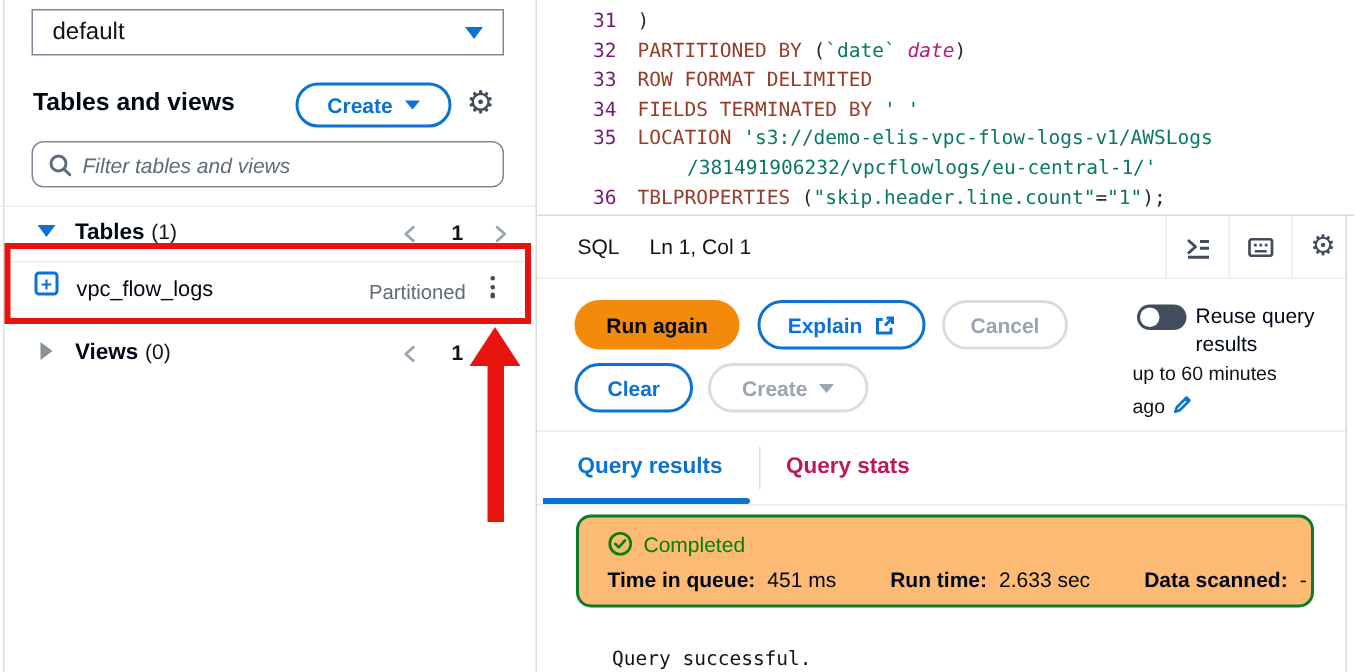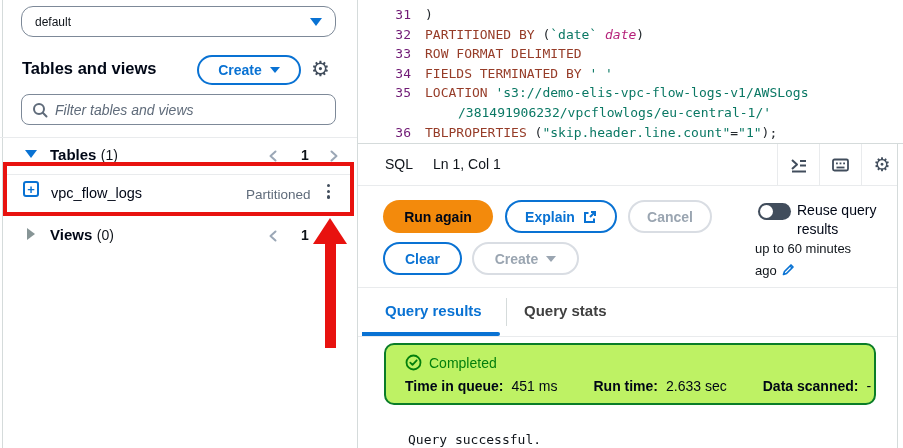--- a/index.html
+++ b/index.html
@@ -4,22 +4,22 @@
 <style>
   * { margin:0; padding:0; box-sizing:border-box; }
   body { background:#fff; font-family:"Liberation Sans", sans-serif; }
   .app { position:relative; width:903px; height:448px; background:#fff; overflow:hidden; color:#0f141a; }
 
   .abs { position:absolute; }
   .vline { position:absolute; width:1px; background:#d5dbdb; }
   .hline { position:absolute; height:1px; background:#e9ebed; }
 
   
-  .db-select { left:21px; top:6px; width:315px; height:31px; border:1px solid #7d8998; border-radius:12px;
-    display:flex; align-items:center; justify-content:space-between; padding:0 13px; font-size:12px; color:#0f141a; background:#fff; cursor:pointer; }
+  .db-select { left:21px; top:6px; width:315px; height:31px; border:1px solid #7d8998; border-radius:0;
+    display:flex; align-items:center; justify-content:space-between; padding:0 13px; font-size:16px; color:#0f141a; background:#fff; cursor:pointer; }
   .caret-down { width:0; height:0; border-left:6px solid transparent; border-right:6px solid transparent; border-top:8px solid #0972d3; }
   .caret-down.sm { border-left-width:5px; border-right-width:5px; border-top-width:6px; }
   .caret-down.gray { border-top-color:#9aa5b1; }
 
   .panel-title { left:22px; top:59px; font-size:16.5px; font-weight:bold; color:#000716; }
   .create-btn { left:197px; top:55px; width:104px; height:30px; border:2px solid #0972d3; border-radius:16px; background:#fff;
     color:#0972d3; font-weight:bold; font-size:14px; display:flex; align-items:center; justify-content:center; gap:8px; cursor:pointer; font-family:inherit; }
   .gear { color:#414d5c; font-size:21px; line-height:1; cursor:pointer; }
   .gear.sb { left:311px; top:58px; }
 
@@ -71,26 +71,26 @@
 
   .toggle { left:758px; top:203px; width:33px; height:17px; border-radius:9px; background:#414d5c; cursor:pointer; }
   .toggle .knob { position:absolute; left:2px; top:2px; width:13px; height:13px; border-radius:50%; background:#fff; }
   .reuse-label { left:797px; top:201px; width:96px; font-size:14px; line-height:19px; color:#000716; }
   .reuse-caption { left:755px; top:238px; width:118px; font-size:13px; line-height:22px; color:#0f141a; }
   .pencil { display:inline-block; vertical-align:-2px; margin-left:4px; cursor:pointer; }
 
   
   .tab { position:absolute; top:302px; font-size:15px; font-weight:bold; cursor:pointer; }
   .tab.active { color:#0972d3; }
-  .tab.inactive { color:#404040; }
+  .tab.inactive { color:#be185d; }
   .tab-underline { left:362px; top:332px; width:138px; height:4px; background:#0972d3; border-radius:0 2px 2px 0; }
   .tab-divider { left:506px; top:298px; width:1px; height:28px; background:#d5dbdb; }
 
   
-  .status-box { left:384px; top:343px; width:492px; height:62px; border:2px solid #0a7d28; border-radius:10px; background:#bef264; }
+  .status-box { left:384px; top:343px; width:492px; height:62px; border:2px solid #0a7d28; border-radius:10px; background:#fdba74; }
   .status-head { position:absolute; left:19px; top:9px; display:flex; align-items:center; gap:7px; color:#037f0c; font-size:14px; }
   .stats-row { position:absolute; left:19px; top:33px; display:flex; gap:36px; font-size:14px; color:#000716; }
   .stat { display:flex; gap:8px; }
   .stat-label { font-weight:bold; }
 
   .query-msg { left:408px; top:432px; font-family:"DejaVu Sans Mono", monospace; font-size:13px; color:#0f141a; }
 
   svg { display:block; }
 </style>
 </head>

